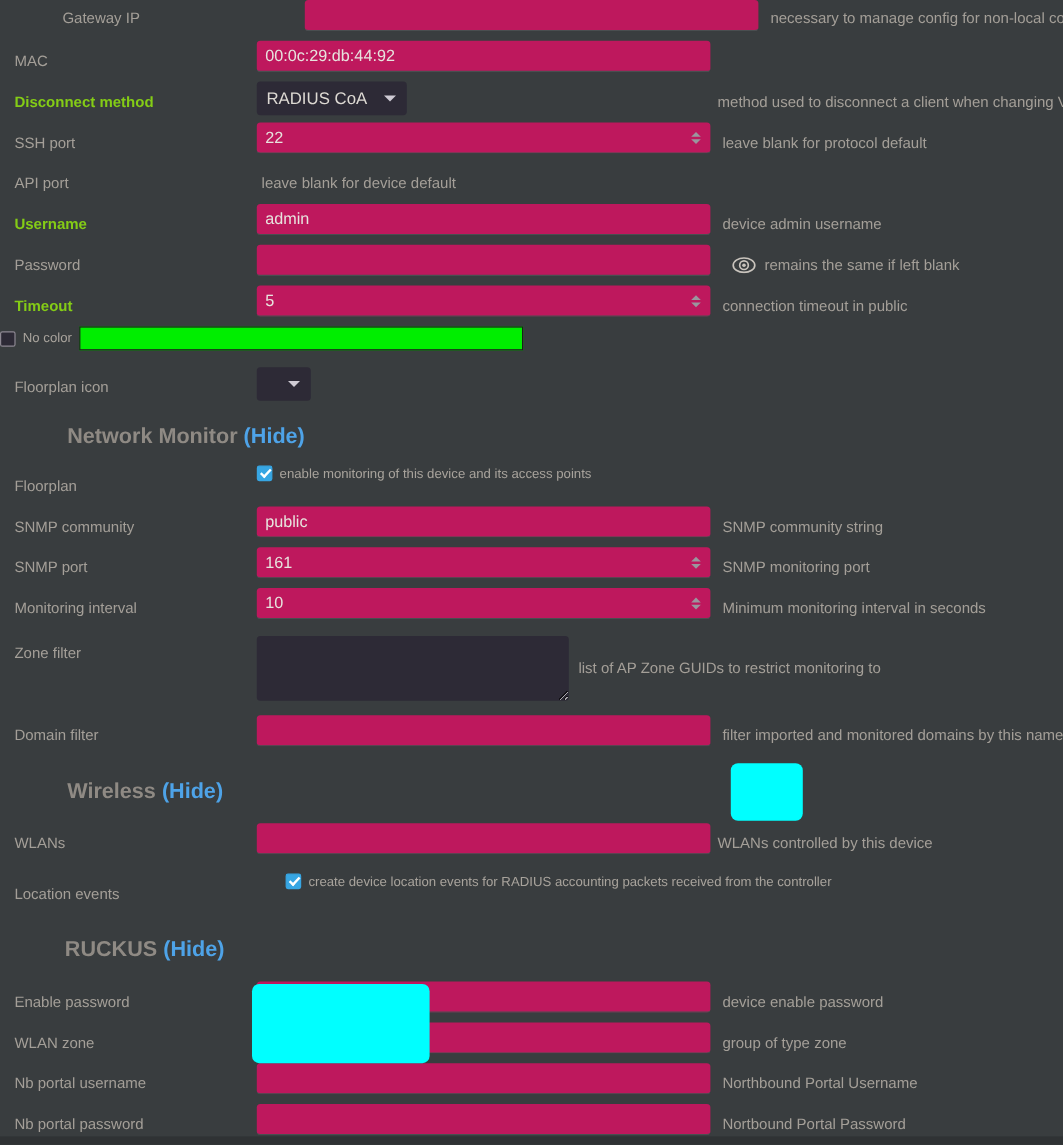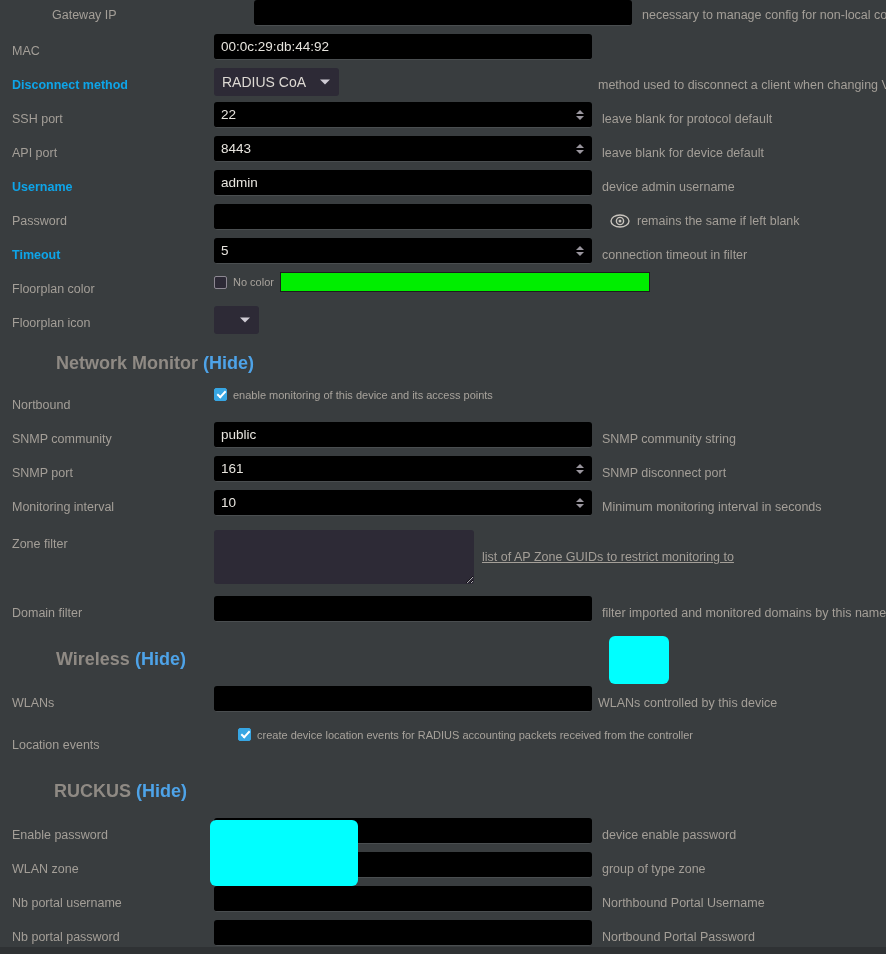--- a/index.html
+++ b/index.html
@@ -26,21 +26,21 @@
     min-width:214px;
     padding-left:12px;
     box-sizing:border-box;
     font-size:12.5px;
     color:#a49f98;
     line-height:34px;
     white-space:nowrap;
   }
   .lbl.bold{
     font-weight:bold;
-    color:#0ea5e9;
+    color:#84cc16;
   }
   .ctl{
     width:384px;
     min-width:384px;
     position:relative;
     display:flex;
     align-items:center;
   }
   .help{
     flex:1;
@@ -49,21 +49,21 @@
     line-height:34px;
     white-space:nowrap;
     padding-left:4px;
   }
 
   
   .inp{
     width:378px;
     height:26px;
     box-sizing:border-box;
-    background:#000000;
+    background:#be185d;
     border:none;
     border-bottom:1px solid #4a4e50;
     border-radius:3px;
     color:#e7e4de;
     font-family:"Liberation Sans", sans-serif;
     font-size:13.5px;
     padding:0 7px;
     outline:none;
   }
   .inp::placeholder{color:#6c6870;}
@@ -247,27 +247,20 @@
       <span class="spinner">
           <i class="up"></i>
           <i class="dn"></i>
         </span>
     </div>
     <div class="help">leave blank for protocol default</div>
   </div>
 
   <div class="row">
     <div class="lbl">API port</div>
-    <div class="ctl">
-      <input class="inp spin" value="8443" style="">
-      <span class="spinner">
-          <i class="up"></i>
-          <i class="dn"></i>
-        </span>
-    </div>
     <div class="help">leave blank for device default</div>
   </div>
 
   <div class="row">
     <div class="lbl bold">Username</div>
     <div class="ctl">
       <input class="inp" value="admin" style="">
     </div>
     <div class="help">device admin username</div>
   </div>
@@ -291,25 +284,24 @@
 
   <div class="row">
     <div class="lbl bold">Timeout</div>
     <div class="ctl">
       <input class="inp spin" value="5" style="">
       <span class="spinner">
           <i class="up"></i>
           <i class="dn"></i>
         </span>
     </div>
-    <div class="help">connection timeout in filter</div>
-  </div>
-
-  <div class="row">
-    <div class="lbl">Floorplan color</div>
+    <div class="help">connection timeout in public</div>
+  </div>
+
+  <div class="row">
     <div class="ctl" style="width:440px;min-width:440px;">
       <span class="cbrow">
         <span class="cb"></span>
         <span class="cbtext">No color</span>
       </span>
       <span class="swatch" style="margin-left:6px;background:#00ee00;"></span>
     </div>
   </div>
 
   <div class="row">
@@ -323,21 +315,21 @@
       </span>
     </div>
   </div>
 
   <div class="section" style="margin-top:14px;margin-bottom:16px;">
     <span>Network Monitor</span>
     <span class="toggle">(Hide)</span>
   </div>
 
   <div class="row">
-    <div class="lbl">Nortbound</div>
+    <div class="lbl">Floorplan</div>
     <div class="ctl" style="width:auto;min-width:0;">
       <span class="cbrow">
         <span class="cb on"></span>
         <span class="cbtext">enable monitoring of this device and its access points</span>
       </span>
     </div>
   </div>
 
   <div class="row">
     <div class="lbl">SNMP community</div>
@@ -349,41 +341,41 @@
 
   <div class="row">
     <div class="lbl">SNMP port</div>
     <div class="ctl">
       <input class="inp spin" value="161" style="">
       <span class="spinner">
           <i class="up"></i>
           <i class="dn"></i>
         </span>
     </div>
-    <div class="help">SNMP disconnect port</div>
+    <div class="help">SNMP monitoring port</div>
   </div>
 
   <div class="row">
     <div class="lbl">Monitoring interval</div>
     <div class="ctl">
       <input class="inp spin" value="10" style="">
       <span class="spinner">
           <i class="up"></i>
           <i class="dn"></i>
         </span>
     </div>
     <div class="help">Minimum monitoring interval in seconds</div>
   </div>
 
   <div class="row" style="min-height:62px;align-items:flex-start;">
     <div class="lbl" style="line-height:40px;">Zone filter</div>
     <div class="ctl" style="align-items:flex-start;padding-top:6px;">
       <textarea class="ta" style=""></textarea>
     </div>
-    <div class="help" style="line-height:66px;padding-left:0;margin-left:-116px;text-decoration:underline;">list of AP Zone GUIDs to restrict monitoring to</div>
+    <div class="help" style="line-height:66px;padding-left:0;margin-left:-116px;">list of AP Zone GUIDs to restrict monitoring to</div>
   </div>
 
   <div class="row" style="margin-top:6px;">
     <div class="lbl">Domain filter</div>
     <div class="ctl">
       <input class="inp" value="" style="">
     </div>
     <div class="help">filter imported and monitored domains by this name</div>
   </div>
 

